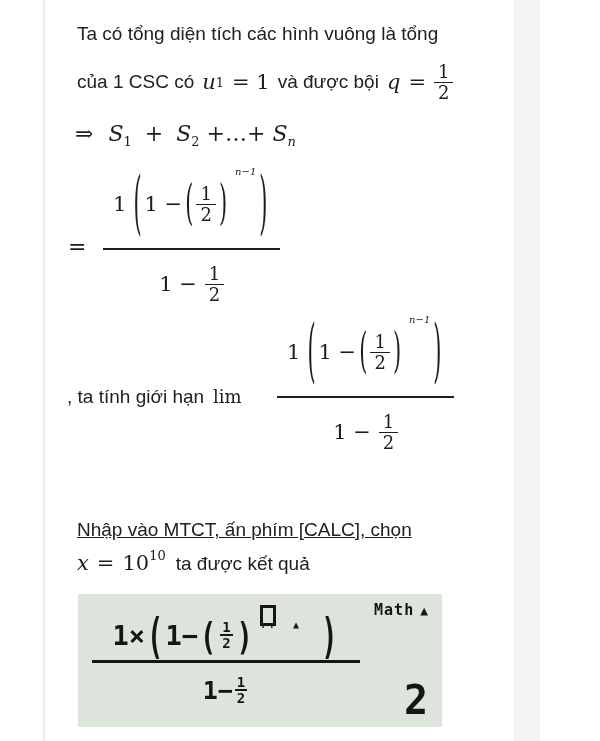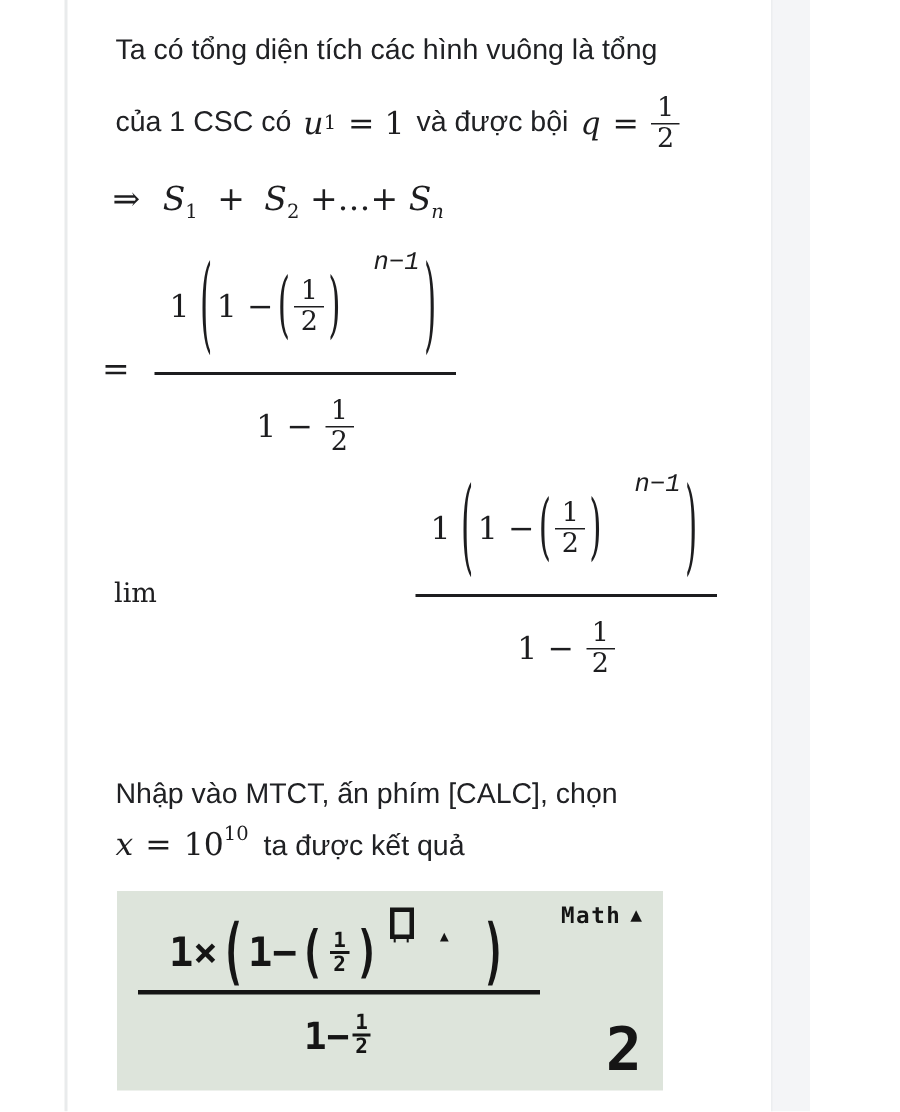--- a/index.html
+++ b/index.html
@@ -27,21 +27,21 @@
 
   
   .bigfrac{display:inline-flex;flex-direction:column;align-items:center;font-family:"DejaVu Serif",serif;
            font-size:21px;color:#1d1d1f;}
   .bf-num{display:flex;align-items:center;height:84px;padding:0 10px 2px 10px;}
   .bf-bar{align-self:stretch;height:2px;background:#1d1d1f;}
   .bf-den{display:flex;align-items:center;padding:8px 0 0 0;height:52px;}
   .paren{display:inline-block;transform:scaleY(3.3);font-weight:300;line-height:1;margin:0 3px;}
   .paren.inner{transform:scaleY(2.3);}
   .coef{margin-right:4px;}
-  .exp{font-size:17px;font-style:italic;align-self:flex-start;margin:4px 0 0 19px;font-family:Liberation Mono, monospace;}
+  .exp{font-size:10px;font-style:italic;align-self:flex-start;margin:4px 0 0 5px;}
   .gap{margin:0 6px;}
   .gapl{margin-left:8px;}
 
   .eqsign{font-family:"DejaVu Serif",serif;font-size:22px;color:#1d1d1f;}
   .limop{font-family:"DejaVu Serif",serif;font-size:18px;color:#1d1d1f;margin-left:9px;}
 
   
   .lcd{position:absolute;left:78px;top:594px;width:364px;height:133px;background:#dde4db;
        font-family:"DejaVu Sans Mono",monospace;font-weight:bold;color:#151515;}
   .lcd-mode{position:absolute;top:7px;right:13px;font-size:15px;letter-spacing:1px;display:flex;align-items:center;}
@@ -117,20 +117,21 @@
     <span class="bf-den">
       <span>1 −</span>
       <span class="frac-sm gapl">
         <span class="num">1</span>
         <span class="den">2</span>
       </span>
     </span>
   </div>
 
   <div class="abs sans" style="left:67px;top:384px;display:flex;align-items:baseline;">
+    <span>, ta tính giới hạn</span>
     <span class="limop">lim</span>
   </div>
 
   <div class="abs bigfrac" style="left:277px;top:310px;">
     <span class="bf-num">
       <span class="coef">1</span>
       <span class="paren">(</span>
       <span>1 −</span>
       <span class="paren inner">(</span>
       <span class="frac-sm">
@@ -145,21 +146,21 @@
     <span class="bf-den">
       <span>1 −</span>
       <span class="frac-sm gapl">
         <span class="num">1</span>
         <span class="den">2</span>
       </span>
     </span>
   </div>
 
 
-  <div class="abs sans" style="left:77px;top:517px;">Nhập vào MTCT, ấn phím [CALC], chọn</div>
+  <div class="abs sans" style="left:77px;top:517px;text-decoration:underline;">Nhập vào MTCT, ấn phím [CALC], chọn</div>
 
   <div class="abs" style="left:77px;top:551px;display:flex;align-items:baseline;">
     <span class="math it" style="font-size:21px;">x</span>
     <span class="math gapl" style="font-size:21px;">=</span>
     <span class="math gapl" style="font-size:21px;">10</span>
     <span class="math sup10">10</span>
     <span class="sans" style="margin-left:10px;">ta được kết quả</span>
   </div>
 
   <div class="lcd">

